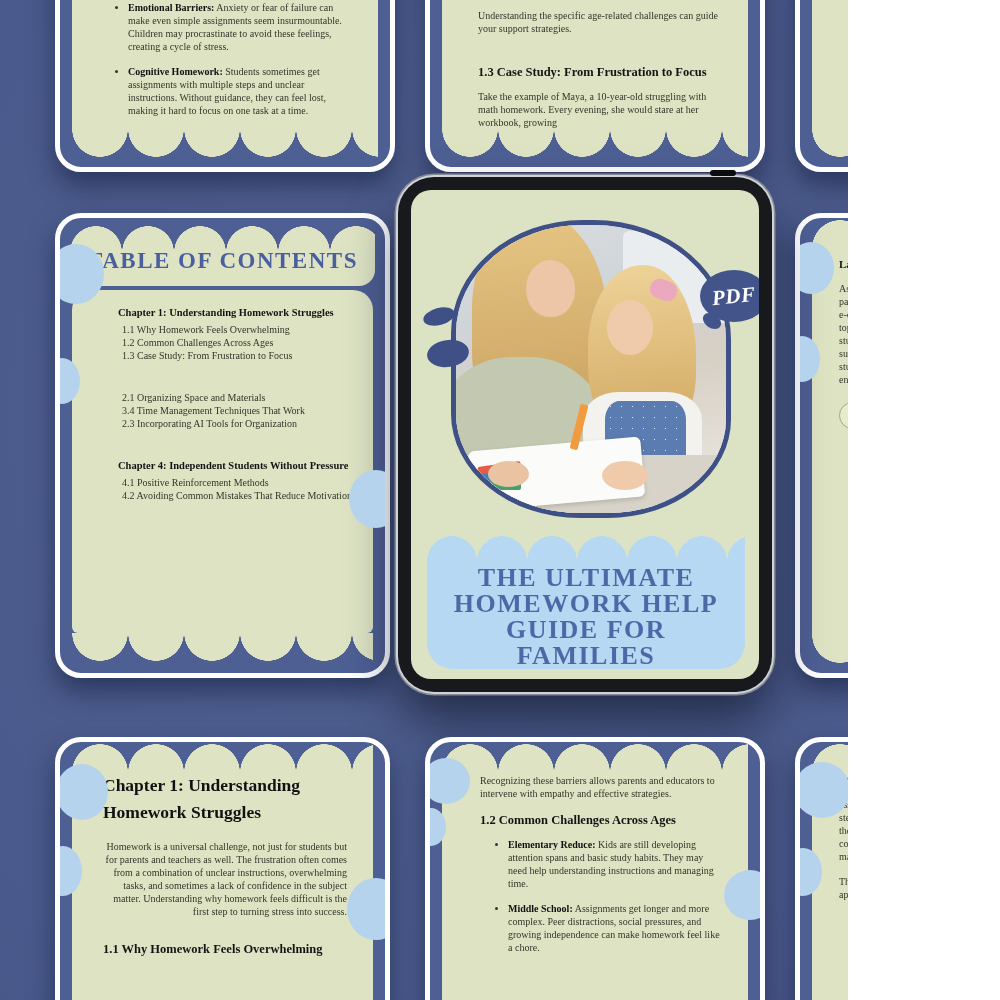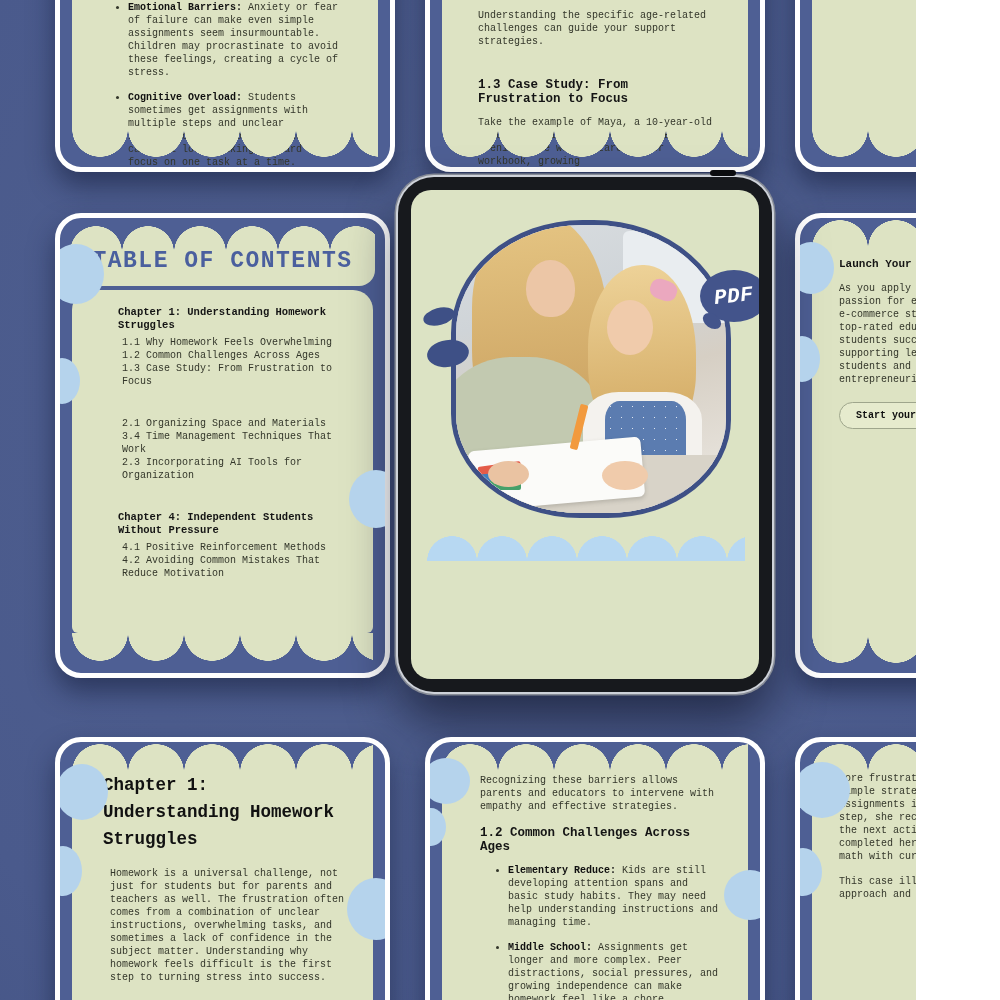--- a/index.html
+++ b/index.html
@@ -1,18 +1,18 @@
 <!DOCTYPE html>
 <html><head>
 <meta charset="utf-8">
 <style>
   html,body{margin:0;padding:0;width:1000px;height:1000px;overflow:hidden;}
-  .stage{position:relative;width:916px;height:1000px;overflow:hidden;
+  .stage{position:relative;width:848px;height:1000px;overflow:hidden;
     background:radial-gradient(120% 120% at 50% 42%, #50608f 0%, #4a5a8c 55%, #3f4f7e 100%);
-    font-family:Liberation Mono, monospace;}
+    font-family:Liberation Serif, serif;}
   .card{position:absolute;border:5px solid #ffffff;border-radius:26px;background:#4e5f94;
     box-shadow:0 14px 26px rgba(14,22,50,.5);overflow:hidden;}
   .sheet{position:absolute;left:12px;right:12px;background:#dde3c3;}
   .sc{position:absolute;left:12px;right:12px;height:28px;background-repeat:repeat-x;background-size:56px 28px;}
   .sc.top{background-image:radial-gradient(circle 28px at 28px 28px, #dde3c3 98.5%, transparent 100%);}
   .sc.bot{background-image:radial-gradient(circle 28px at 28px 0px, #dde3c3 98.5%, transparent 100%);}
   .blob{position:absolute;background:#b5d3ec;border-radius:50%;z-index:5;}
   .content{position:relative;color:#26281f;}
   .body-txt{font-size:10px;line-height:13px;color:#33362a;}
   .line{font-size:10px;line-height:13px;color:#33362a;white-space:nowrap;}
@@ -59,21 +59,21 @@
 </head>
 <body>
 
 <div class="stage">
 
   <div class="card" style="left:55px;top:-62px;width:330px;height:224px;">
     <div class="sheet" style="top:-20px;bottom:38px;">
       <div class="content" style="padding:78px 24px 0 22px;">
         <ul class="bul">
           <li><b>Emotional Barriers:</b> <span>Anxiety or fear of failure can make even simple assignments seem insurmountable. Children may procrastinate to avoid these feelings, creating a cycle of stress.</span></li>
-          <li><b>Cognitive Overload:</b> <span>Students sometimes get assignments with multiple steps and unclear instructions. Without guidance, they can feel lost, making it hard to focus on one task at a time.</span></li>
+          <li><b>Cognitive Homework:</b> <span>Students sometimes get assignments with multiple steps and unclear instructions. Without guidance, they can feel lost, making it hard to focus on one task at a time.</span></li>
         </ul>
       </div>
     </div>
     <div class="sc bot" style="bottom:10px;"></div>
   </div>
 
   <div class="card" style="left:425px;top:-62px;width:330px;height:224px;">
     <div class="sheet" style="top:-20px;bottom:38px;">
       <div class="content" style="padding:86px 30px 0 36px;">
         <p class="body-txt" style="margin:0 0 30px 0;">Understanding the specific age-related challenges can guide your support strategies.</p>
@@ -172,28 +172,36 @@
           <div class="pf" style="left:12%;bottom:9%;width:15%;height:9%;background:#eac3a2;border-radius:50%;"></div>
           <div class="pf" style="left:54%;bottom:8%;width:17%;height:10%;background:#f0cbab;border-radius:50%;"></div>
         </div>
       </div>
       <div class="dot" style="left:12px;top:118px;width:32px;height:17px;transform:rotate(-15deg);"></div>
       <div class="dot" style="left:16px;top:150px;width:42px;height:27px;transform:rotate(-8deg);"></div>
       <div class="pdf-bubble">
         <span class="pdf-txt">PDF</span>
       </div>
       <div class="cover-panel-sc"></div>
+      <div class="cover-panel">
+        <div class="cover-title">
+          <div>THE ULTIMATE</div>
+          <div>HOMEWORK HELP</div>
+          <div>GUIDE FOR</div>
+          <div>FAMILIES</div>
+        </div>
+      </div>
     </div>
   </div>
 
   <div class="card" style="left:55px;top:737px;width:325px;height:300px;">
     <div class="sheet" style="top:30px;bottom:-20px;">
       <div class="content" style="padding:0 26px 0 31px;">
         <div class="h-big" style="margin:0 0 14px 0;width:245px;">Chapter 1: Understanding Homework Struggles</div>
-        <p class="body-txt" style="margin:0 0 24px 7px;">Homework is a universal challenge, not just for students but for parents and teachers as well. The frustration often comes from a combination of unclear instructions, overwhelming tasks, and sometimes a lack of confidence in the subject matter. Understanding why homework feels difficult is the first step to turning stress into success.</p>
+        <p class="body-txt" style="margin:0 0 24px 0;text-align:right;">Homework is a universal challenge, not just for students but for parents and teachers as well. The frustration often comes from a combination of unclear instructions, overwhelming tasks, and sometimes a lack of confidence in the subject matter. Understanding why homework feels difficult is the first step to turning stress into success.</p>
         <div class="h-sub" style="margin-bottom:12px;">1.1 Why Homework Feels Overwhelming</div>
 
       </div>
     </div>
     <div class="sc top" style="top:2px;"></div>
     <div class="blob" style="left:-4px;top:22px;width:52px;height:56px;"></div>
     <div class="blob" style="left:-16px;top:104px;width:38px;height:50px;"></div>
     <div class="blob" style="right:-20px;top:136px;width:58px;height:62px;"></div>
   </div>
 

